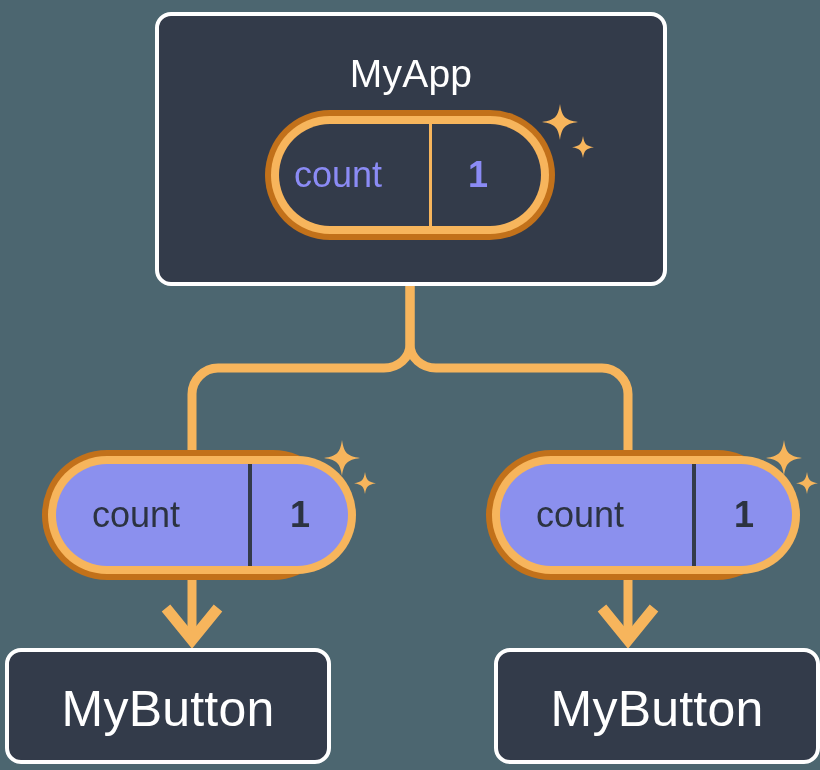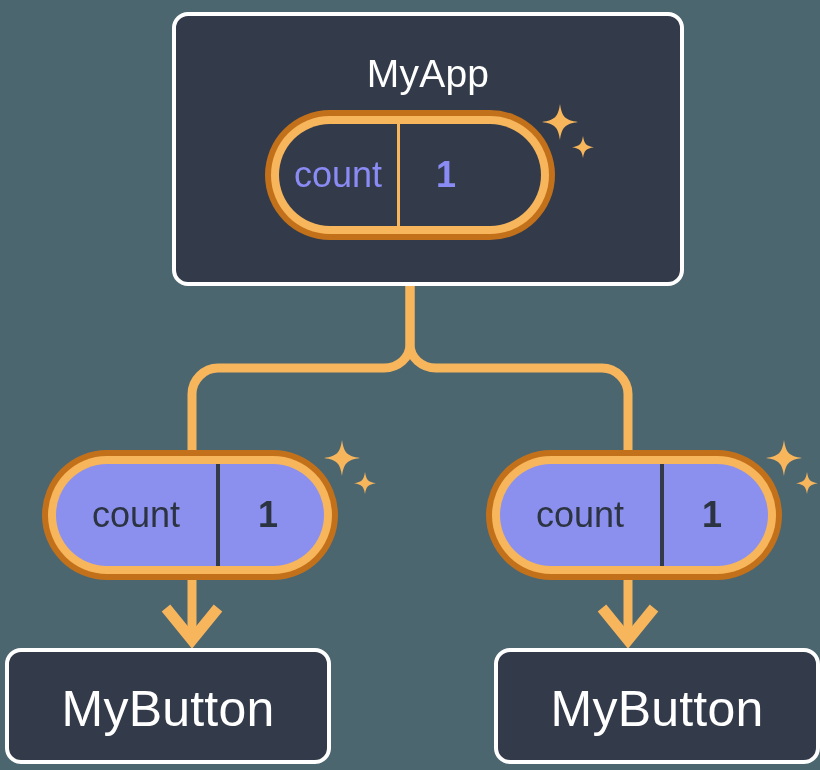--- a/index.html
+++ b/index.html
@@ -40,21 +40,21 @@
     left: 0;
     right: 0;
     text-align: center;
     color: #ffffff;
     font-weight: 400;
     letter-spacing: 0.2px;
     white-space: nowrap;
   }
 
   #box-myapp {
-    left: 172px;
+    left: 155px;
     top: 12px;
     width: 512px;
     height: 274px;
     padding-left: 8px;
   }
   #box-myapp .node-title {
     top: 36px;
     font-size: 39px;
   }
 
@@ -96,20 +96,21 @@
     background: #f7b55c;
     padding: 8px;
   }
   .pill-body {
     box-sizing: border-box;
     display: flex;
     align-items: stretch;
     flex: 1 1 auto;
     border-radius: 999px;
     overflow: hidden;
+    gap: 32px;
   }
   .cell {
     display: flex;
     align-items: center;
     justify-content: center;
     box-sizing: border-box;
   }
   .cell-key {
     flex: 0 0 auto;
   }

